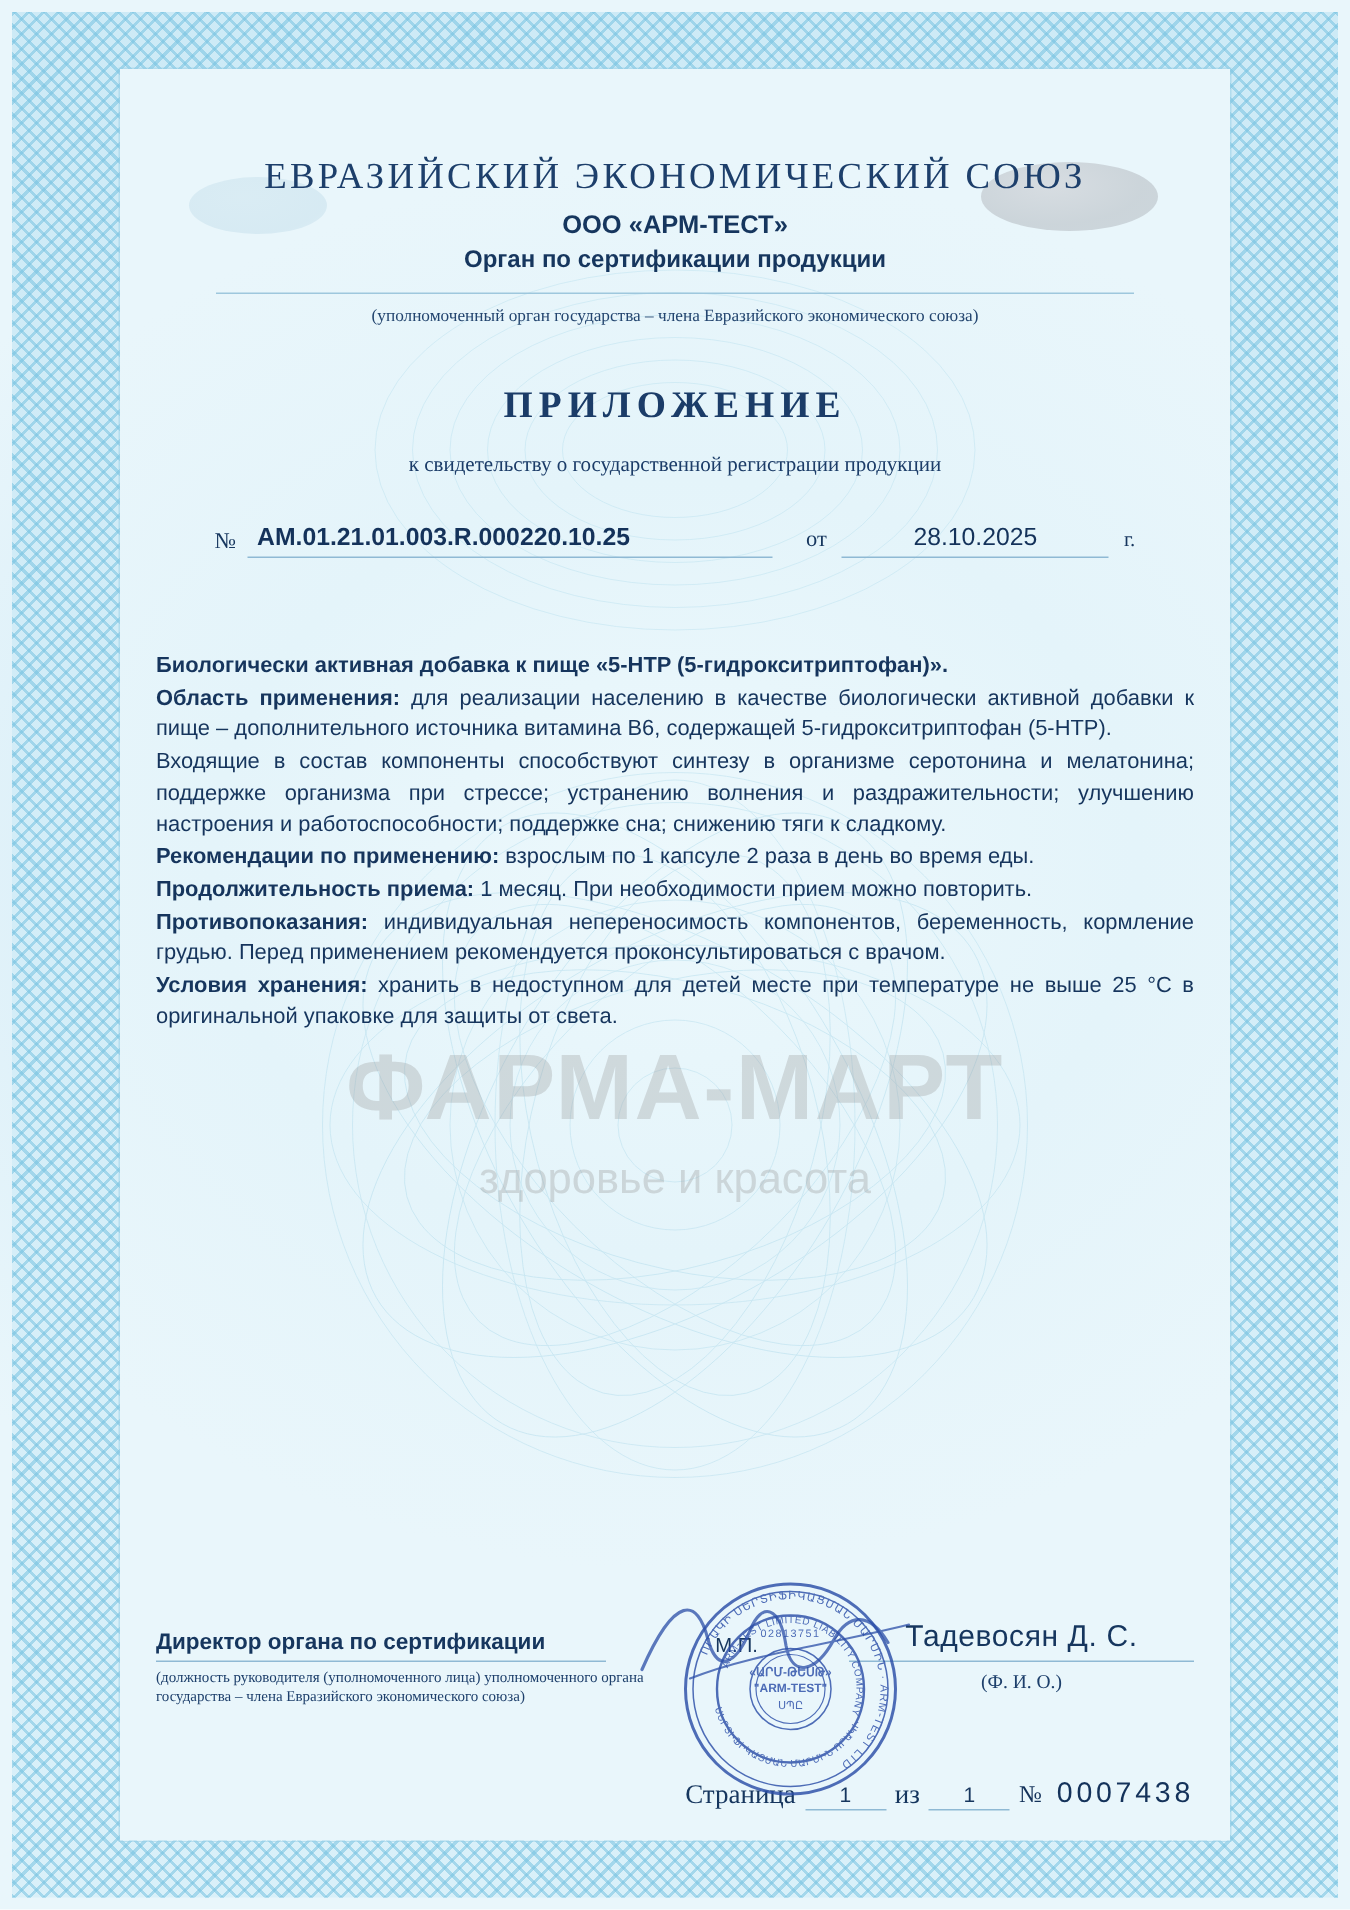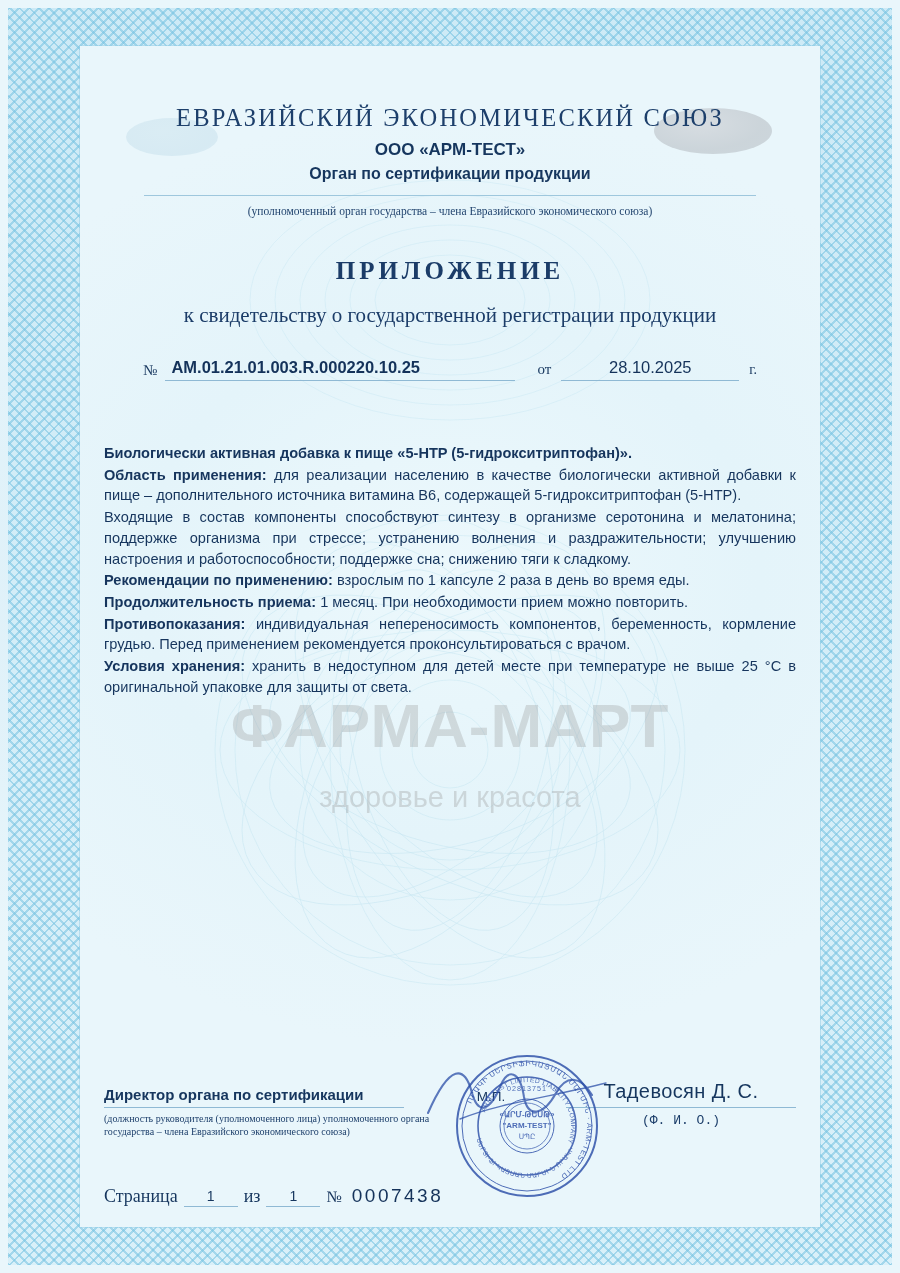--- a/index.html
+++ b/index.html
@@ -114,21 +114,21 @@
     text-align: center;
     font-size: 25px;
     letter-spacing: 4px;
     color: #1b3c68;
     font-weight: bold;
     margin-top: 40px;
     font-family: "Liberation Serif", serif;
   }
   .doc-subtitle {
     text-align: center;
-    font-size: 21px;
+    font-size: 14px;
     color: #1b3c68;
     margin-top: 18px;
   }
 
   
   .num-row {
     margin-top: 30px;
     display: flex;
     align-items: flex-end;
     justify-content: center;
@@ -183,21 +183,21 @@
     font-family: "Liberation Sans", sans-serif;
     font-weight: bold;
     font-size: 62px;
     color: rgba(150,150,150,0.30);
     letter-spacing: 1px;
   }
   .wm-sub {
     font-family: "Liberation Sans", sans-serif;
     font-size: 29px;
     color: rgba(150,150,150,0.32);
-    margin-top: 20px;
+    margin-top: 9px;
   }
 
   
   .footer {
     position: absolute;
     left: 0;
     right: 0;
     bottom: 6px;
   }
   .sign-row {
@@ -236,31 +236,31 @@
     margin-top: 5px;
   }
   .caption-left {
     font-family: "Liberation Serif", serif;
     font-size: 10px;
     line-height: 1.28;
     color: #1d3f6b;
     width: 330px;
   }
   .caption-right {
-    font-family: Liberation Mono, monospace;
+    font-family: Liberation Serif, serif;
     font-size: 13px;
     color: #1d3f6b;
     width: 230px;
     text-align: center;
   }
 
   .page-row {
     display: flex;
     align-items: flex-end;
-    justify-content: flex-start;
+    justify-content: flex-end;
     margin-top: 46px;
   }
   .page-left {
     display: flex;
     align-items: flex-end;
     font-family: "Liberation Serif", serif;
     font-size: 18px;
     color: #16365e;
   }
   .page-num {

